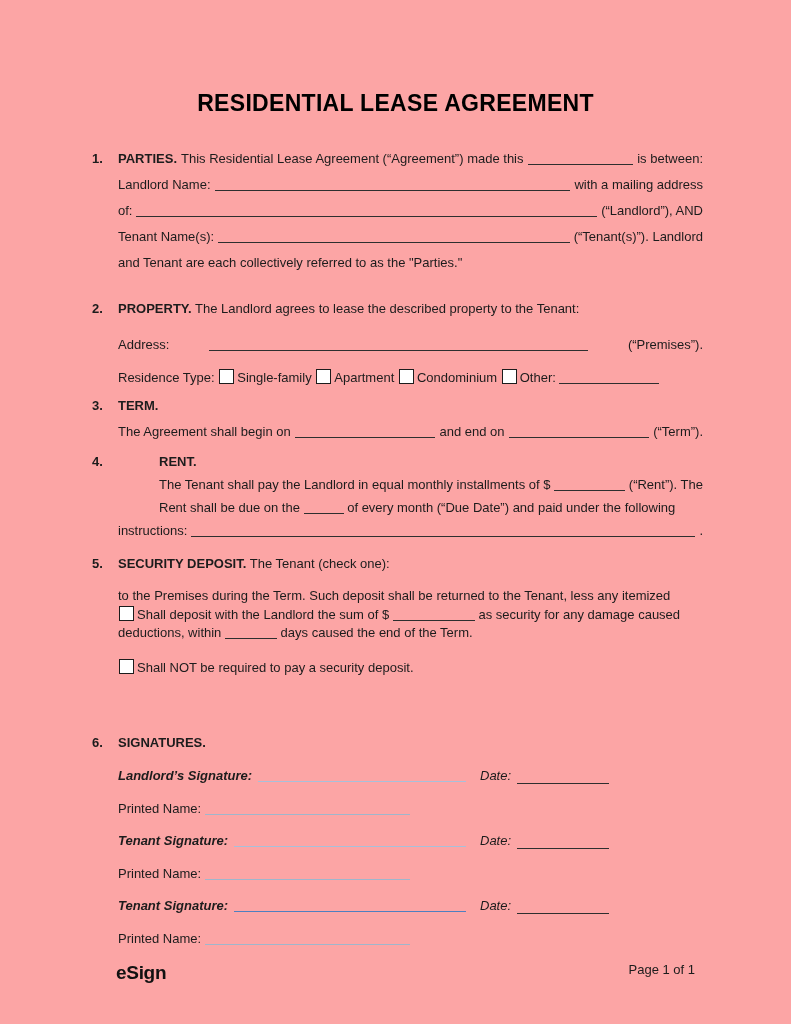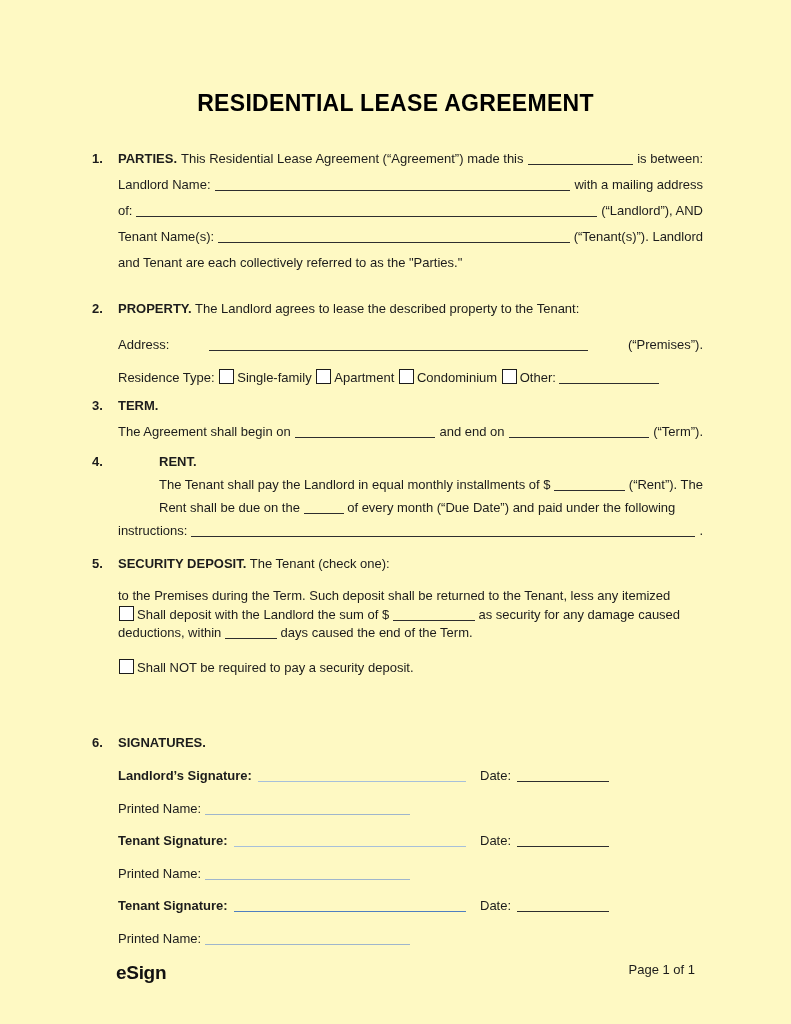--- a/index.html
+++ b/index.html
@@ -1,17 +1,17 @@
 <!DOCTYPE html>
 <html style="--text: #1c1c1c; --blank-line: #2e2e2e; --signature-line: #a7c0da; --signature-line-strong: #4f7fc0; --printed-name-line: #9fb6cc;"><head>
 <meta charset="utf-8">
 <style>
   html,body{margin:0;padding:0;background:#fff;}
   .page{
-    position:relative;width:791px;height:1024px;background:#fef9c3;
+    position:relative;width:791px;height:1024px;background:#fca5a5;
     font-family:"Liberation Sans",sans-serif;font-size:13px;
     color:var(--text,#1c1c1c);overflow:hidden;margin:0 auto;
   }
   .title{
     margin:0;padding-top:90px;text-align:center;
     font-size:23px;font-weight:700;color:#000;letter-spacing:.3px;
   }
   .content{padding:34px 88px 0 92px;}
   .sec{display:flex;}
   .num{width:26px;flex:0 0 26px;font-weight:700;}
@@ -32,21 +32,21 @@
     vertical-align:-2px;margin:0 3px 0 1px;cursor:pointer;
   }
   .mb11{margin-bottom:11px;} .mb8{margin-bottom:8px;padding-left:41px;} .mb3{margin-bottom:3px;}
   .mb17{margin-bottom:17px;gap:40px;} .mb18{margin-bottom:18px;} .mb21{margin-bottom:21px;}
   .sec-parties{margin-bottom:31px;}
   .sec-property{margin-bottom:13px;}
   .sec-term{margin-bottom:15px;}
   .sec-rent{margin-bottom:18px;}
   .sec-deposit{margin-bottom:60px;}
   .dep-opt1-last{margin-bottom:19px;}
-  .sig-row{display:flex;align-items:flex-start;margin-bottom:18px;}
+  .sig-row{display:flex;align-items:center;margin-bottom:18px;font-style:italic;}
   .sig-group{display:flex;align-items:baseline;gap:6px;width:348px;flex:0 0 348px;}
   .sig-group .bl{flex:1 1 auto;}
   .line-sig{border-bottom:1.4px solid var(--signature-line,#a7c0da);}
   .line-sig-strong{border-bottom:1.6px solid var(--signature-line-strong,#4f7fc0);}
   .line-pn{border-bottom:1.2px solid var(--printed-name-line,#9fb6cc);width:205px;}
   .line-date{border-bottom:1.3px solid #2e2e2e;width:92px;}
   .datelab{margin:0 6px 0 14px;}
   .pn-row{margin-bottom:17px;}
   .footer{
     position:absolute;left:16px;right:0;bottom:40px;

